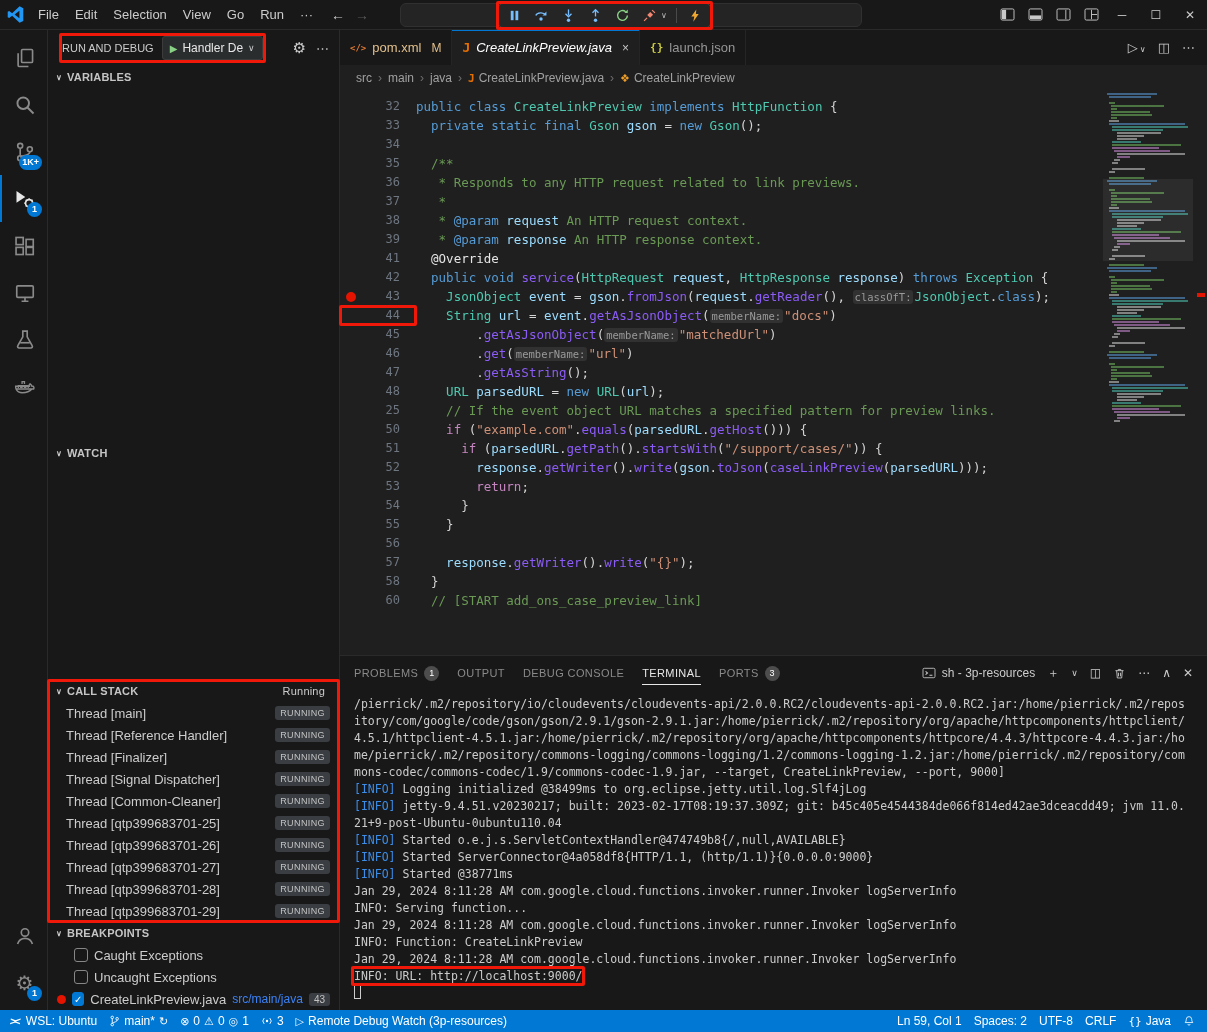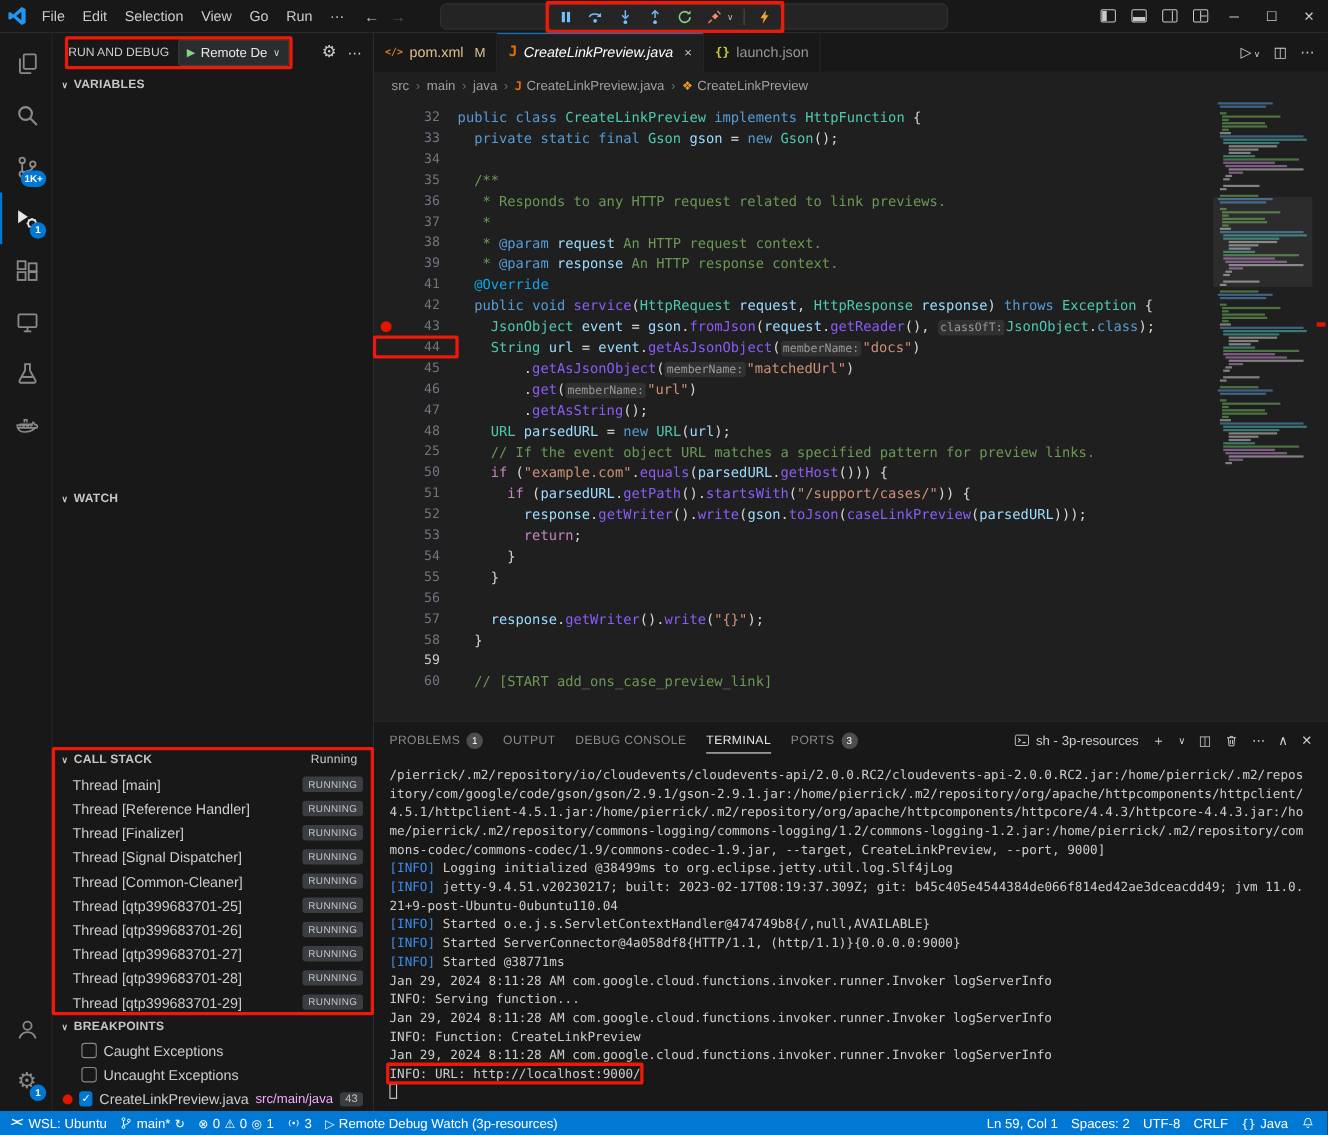--- a/index.html
+++ b/index.html
@@ -52,21 +52,21 @@
 .sec-status{margin-left:auto;font-weight:normal;color:#cccccc;font-size:11px;padding-right:6px;}
 .thread-row{flex:none;height:22px;display:flex;align-items:center;padding-left:18px;color:#cccccc;}
 .thread-label{flex:1;font-size:13px;white-space:nowrap;overflow:hidden;}
 .run-badge{flex:none;background:#3a3d41;border-radius:3px;font-size:9px;letter-spacing:.4px;padding:2px 5px;color:#c3c3c3;margin-right:9px;}
 .bp-row{flex:none;height:22px;display:flex;align-items:center;padding-left:8px;gap:6px;color:#cccccc;}
 .bp-dot-slot{width:12px;display:flex;justify-content:center;}
 .bp-red-dot{width:9px;height:9px;border-radius:50%;background:#e51400;}
 .bp-check{width:14px;height:14px;border:1px solid #878787;border-radius:3px;background:transparent;display:flex;align-items:center;justify-content:center;font-size:10px;color:#fff;}
 .bp-check.checked{background:#0078d4;border-color:#0078d4;}
 .bp-label{white-space:nowrap;}
-.bp-detail{color:#f0abfc;font-size:12px;white-space:nowrap;text-align:right;}
+.bp-detail{color:#3b82f6;font-size:12px;white-space:nowrap;text-align:right;}
 .bp-badge{margin-left:auto;margin-right:9px;background:#3a3d41;border-radius:3px;font-size:10px;padding:1px 5px;color:#c3c3c3;}
 
 
 #editor-col{flex:1;display:flex;flex-direction:column;min-width:0;background:#1f1f1f;}
 #tabbar{flex:none;height:35px;background:#181818;display:flex;align-items:stretch;}
 .tab{display:flex;align-items:center;gap:6px;padding:0 10px;font-size:13px;color:#969696;background:#181818;border-right:1px solid #252526;position:relative;}
 .tab.active{background:#1f1f1f;color:#ffffff;}
 .tab.active::before{content:"";position:absolute;left:0;right:0;top:0;height:1px;background:#0078d4;}
 .tab .close{font-size:12px;color:#c5c5c5;margin-left:4px;}
 .tab .mod{color:#e2c08d;font-size:12px;margin-left:4px;}
@@ -84,21 +84,21 @@
 #code-lines{position:absolute;left:0;top:6px;right:110px;}
 .cl{display:flex;height:19px;line-height:19px;font-family:"DejaVu Sans Mono",monospace;font-size:12.5px;white-space:pre;}
 .gut{flex:none;display:flex;width:76px;}
 .bp{width:22px;display:flex;align-items:center;justify-content:center;}
 .bpdot{width:10px;height:10px;border-radius:50%;background:#e51400;}
 .ln{flex:1;text-align:right;color:#6e7681;padding-right:16px;font-size:12px;}
 .ln.cur{color:#cccccc;}
 .ct{flex:1;color:#d4d4d4;}
 .tk-kw{color:#569cd6;} .tk-ctrl{color:#c586c0;} .tk-type{color:#4ec9b0;} .tk-fn{color:#8b5cf6;}
 .tk-var{color:#9cdcfe;} .tk-str{color:#ce9178;} .tk-cmt{color:#6a9955;} .tk-doctag{color:#569cd6;}
-.tk-docparam{color:#9cdcfe;} .tk-ann{color:#0ea5e9;text-align:center;} .tk-pun{color:#d4d4d4;}
+.tk-docparam{color:#9cdcfe;} .tk-ann{color:#e5e5e5;text-align:center;} .tk-pun{color:#d4d4d4;}
 .tk-inlay{color:#999999;background:#313131;border-radius:3px;font-size:10.5px;padding:1px 2px;margin-right:1px;}
 #minimap{position:absolute;top:0;right:14px;width:90px;bottom:0;}
 #minimap-content{position:absolute;top:2px;left:4px;right:4px;}
 .mm-row{height:3px;}
 .mm-bar{display:block;height:2px;opacity:.8;}
 #mm-slider{position:absolute;left:0;right:0;top:88px;height:82px;background:rgba(255,255,255,.06);}
 #overview-bp{position:absolute;right:2px;top:202px;width:8px;height:4px;background:#e51400;}
 #scrollbar{position:absolute;right:0;top:0;bottom:0;width:14px;}
 
 
@@ -305,21 +305,21 @@
           </div>
         </div>
       </div>
 
     <div id="sidebar">
       <div id="rd-header">
         <div id="rd-left">
           <span id="rd-title">RUN AND DEBUG</span>
           <span id="rd-config">
             <span id="rd-play">▶</span>
-            <span id="rd-config-label">Remote De</span>
+            <span id="rd-config-label">Handler De</span>
             <span class="chev">∨</span>
           </span>
         </div>
         <div id="rd-actions">
           <span class="gear-glyph" style="font-size:15px">⚙</span>
           <span>⋯</span>
         </div>
       </div>
 
       <div class="section" style="flex:none;height:376px;">
@@ -486,21 +486,20 @@
             <div class="cl"><span class="gut"><span class="bp"></span><span class="ln">25</span></span><span class="ct"><span>    </span><span class="tk-cmt">// If the event object URL matches a specified pattern for preview links.</span></span></div>
             <div class="cl"><span class="gut"><span class="bp"></span><span class="ln">50</span></span><span class="ct"><span>    </span><span class="tk-ctrl">if </span><span class="tk-pun">(</span><span class="tk-str">"example.com"</span><span class="tk-pun">.</span><span class="tk-fn">equals</span><span class="tk-pun">(</span><span class="tk-var">parsedURL</span><span class="tk-pun">.</span><span class="tk-fn">getHost</span><span class="tk-pun">())) {</span></span></div>
             <div class="cl"><span class="gut"><span class="bp"></span><span class="ln">51</span></span><span class="ct"><span>      </span><span class="tk-ctrl">if </span><span class="tk-pun">(</span><span class="tk-var">parsedURL</span><span class="tk-pun">.</span><span class="tk-fn">getPath</span><span class="tk-pun">().</span><span class="tk-fn">startsWith</span><span class="tk-pun">(</span><span class="tk-str">"/support/cases/"</span><span class="tk-pun">)) {</span></span></div>
             <div class="cl"><span class="gut"><span class="bp"></span><span class="ln">52</span></span><span class="ct"><span>        </span><span class="tk-var">response</span><span class="tk-pun">.</span><span class="tk-fn">getWriter</span><span class="tk-pun">().</span><span class="tk-fn">write</span><span class="tk-pun">(</span><span class="tk-var">gson</span><span class="tk-pun">.</span><span class="tk-fn">toJson</span><span class="tk-pun">(</span><span class="tk-fn">caseLinkPreview</span><span class="tk-pun">(</span><span class="tk-var">parsedURL</span><span class="tk-pun">)));</span></span></div>
             <div class="cl"><span class="gut"><span class="bp"></span><span class="ln">53</span></span><span class="ct"><span>        </span><span class="tk-ctrl">return</span><span class="tk-pun">;</span></span></div>
             <div class="cl"><span class="gut"><span class="bp"></span><span class="ln">54</span></span><span class="ct"><span class="tk-pun">      }</span></span></div>
             <div class="cl"><span class="gut"><span class="bp"></span><span class="ln">55</span></span><span class="ct"><span class="tk-pun">    }</span></span></div>
             <div class="cl"><span class="gut"><span class="bp"></span><span class="ln">56</span></span><span class="ct"></span></div>
             <div class="cl"><span class="gut"><span class="bp"></span><span class="ln">57</span></span><span class="ct"><span>    </span><span class="tk-var">response</span><span class="tk-pun">.</span><span class="tk-fn">getWriter</span><span class="tk-pun">().</span><span class="tk-fn">write</span><span class="tk-pun">(</span><span class="tk-str">"{}"</span><span class="tk-pun">);</span></span></div>
             <div class="cl"><span class="gut"><span class="bp"></span><span class="ln">58</span></span><span class="ct"><span class="tk-pun">  }</span></span></div>
-            <div class="cl"><span class="gut"><span class="bp"></span><span class="ln cur">59</span></span><span class="ct"></span></div>
             <div class="cl"><span class="gut"><span class="bp"></span><span class="ln">60</span></span><span class="ct"><span>  </span><span class="tk-cmt">// [START add_ons_case_preview_link]</span></span></div>
           </div>
         <div id="minimap">
           <div id="minimap-content">
               <div class="mm-row">
                 <span class="mm-bar" style="margin-left: 0px; width: 50.4px; background: rgb(70, 116, 158);"></span>
               </div>
               <div class="mm-row">
                 <span class="mm-bar" style="margin-left: 2.4px; width: 41.4px; background: rgb(70, 116, 158);"></span>
               </div>

